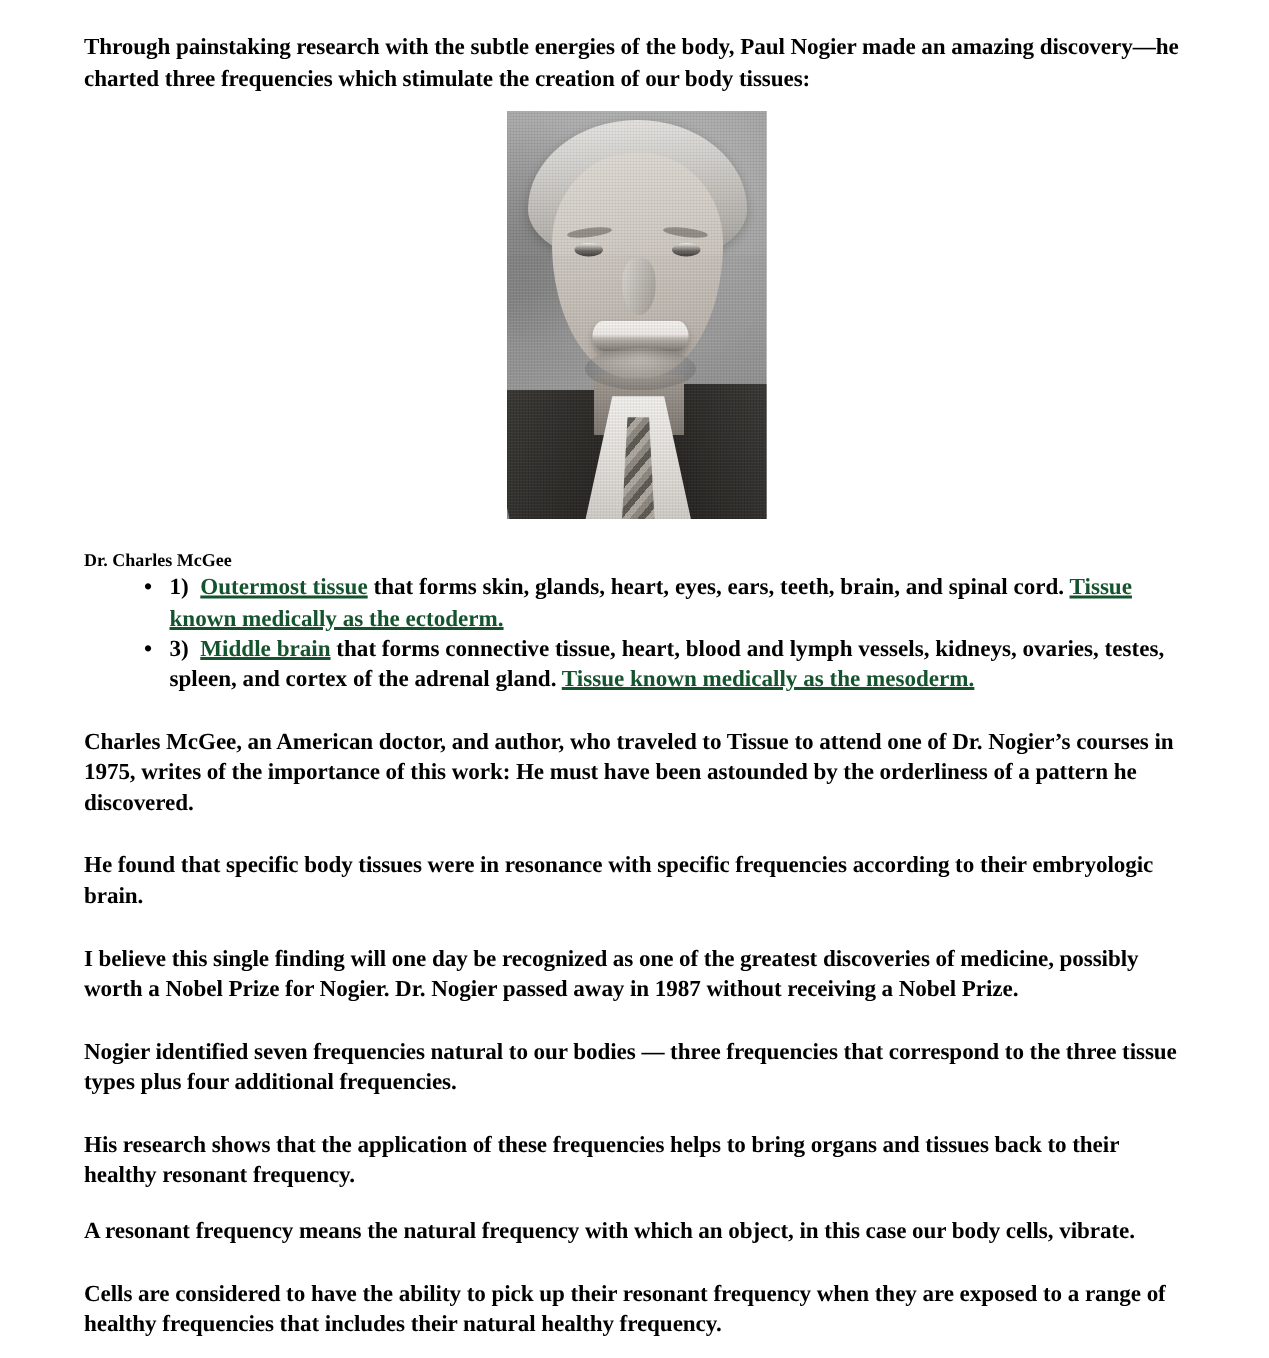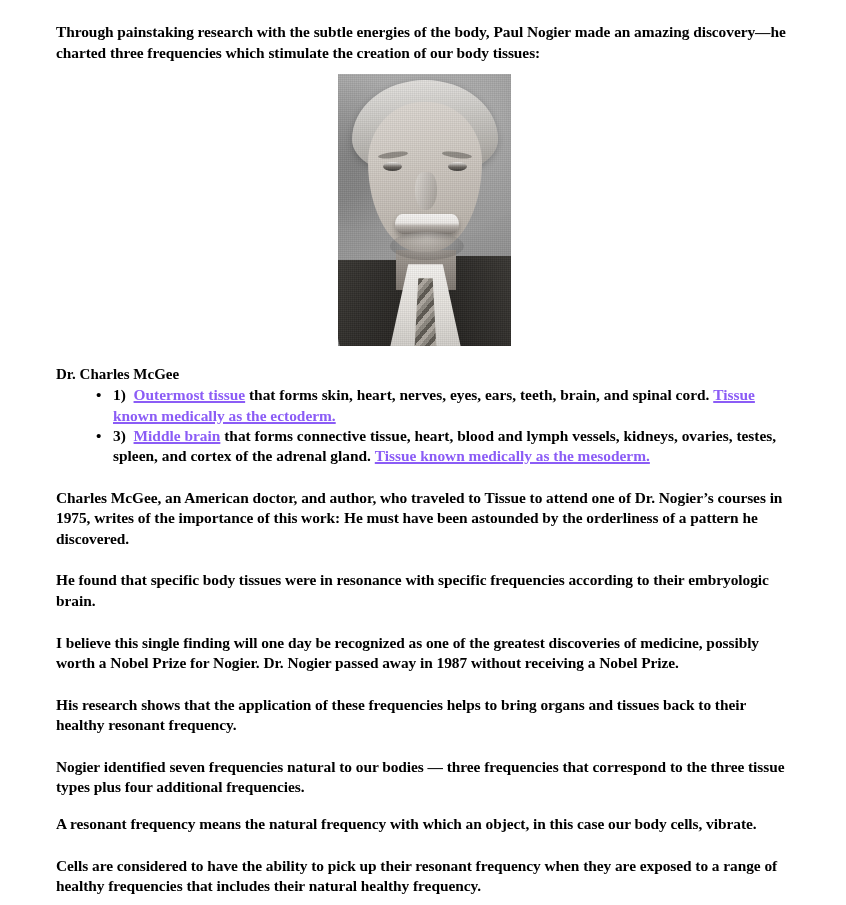--- a/index.html
+++ b/index.html
@@ -135,21 +135,21 @@
   .ph-grain {
     position: absolute; inset: 0;
     background-image:
       repeating-linear-gradient(0deg, rgba(0,0,0,0.045) 0px, rgba(0,0,0,0.045) 1px, rgba(255,255,255,0.03) 1px, rgba(255,255,255,0.03) 2px),
       repeating-linear-gradient(90deg, rgba(0,0,0,0.035) 0px, rgba(0,0,0,0.035) 1px, rgba(255,255,255,0.025) 1px, rgba(255,255,255,0.025) 2px);
     pointer-events: none;
   }
 
   .caption {
     margin-top: 14px;
-    font-size: 15px;
+    font-size: 12px;
     font-weight: bold;
     line-height: 1.335;
   }
 
   ul.tissue-list {
     margin: 1px 0 0 0;
     padding-left: 46px;
     list-style: none;
   }
   ul.tissue-list li {
@@ -161,25 +161,24 @@
     margin-bottom: 0px;
   }
   ul.tissue-list li::before {
     content: "\2022";
     position: absolute;
     left: -6px;
     top: 0;
     font-size: 15.4px;
   }
   .red-u {
-    color: #8b5cf6;
+    color: #14532d;
     text-decoration: underline;
     text-decoration-thickness: 2px;
     text-underline-offset: 1px;
-    font-family: Liberation Serif, serif;
   }
 
   .gap-lg { margin-top: 21px; }
   .gap-sm { margin-top: 16px; }
 </style>
 </head>
 <body>
 
 <div class="page">
 
@@ -206,36 +205,36 @@
         <div class="ph-chin"></div>
         <div class="ph-grain"></div>
       </div>
     </div>
 
     <div class="caption">Dr. Charles McGee</div>
 
     <ul class="tissue-list">
       <li>
         <span>1)</span>
-        <span>&nbsp;</span><span class="red-u">Outermost tissue</span><span> that forms skin, heart, nerves, eyes, ears, teeth, brain, and spinal cord. </span><span class="red-u">Tissue known medically as the ectoderm.</span>
+        <span>&nbsp;</span><span class="red-u">Outermost tissue</span><span> that forms skin, glands, heart, eyes, ears, teeth, brain, and spinal cord. </span><span class="red-u">Tissue known medically as the ectoderm.</span>
       </li>
       <li>
         <span>3)</span>
         <span>&nbsp;</span><span class="red-u">Middle brain</span><span> that forms connective tissue, heart, blood and lymph vessels, kidneys, ovaries, testes, spleen, and cortex of the adrenal gland. </span><span class="red-u">Tissue known medically as the mesoderm.</span>
       </li>
     </ul>
 
     <p class="gap-lg">Charles McGee, an American doctor, and author, who traveled to Tissue to attend one of Dr. Nogier’s courses in 1975, writes of the importance of this work: He must have been astounded by the orderliness of a pattern he discovered.</p>
 
     <p class="gap-lg">He found that specific body tissues were in resonance with specific frequencies according to their embryologic brain.</p>
 
     <p class="gap-lg">I believe this single finding will one day be recognized as one of the greatest discoveries of medicine, possibly worth a Nobel Prize for Nogier. Dr. Nogier passed away in 1987 without receiving a Nobel Prize.</p>
 
+    <p class="gap-lg">Nogier identified seven frequencies natural to our bodies — three frequencies that correspond to the three tissue types plus four additional frequencies.</p>
+
     <p class="gap-lg">His research shows that the application of these frequencies helps to bring organs and tissues back to their healthy resonant frequency.</p>
-
-    <p class="gap-lg">Nogier identified seven frequencies natural to our bodies — three frequencies that correspond to the three tissue types plus four additional frequencies.</p>
 
     <p class="gap-sm">A resonant frequency means the natural frequency with which an object, in this case our body cells, vibrate.</p>
 
     <p class="gap-lg">Cells are considered to have the ability to pick up their resonant frequency when they are exposed to a range of healthy frequencies that includes their natural healthy frequency.</p>
 
   </div>
 </div>
 
 </body></html>

